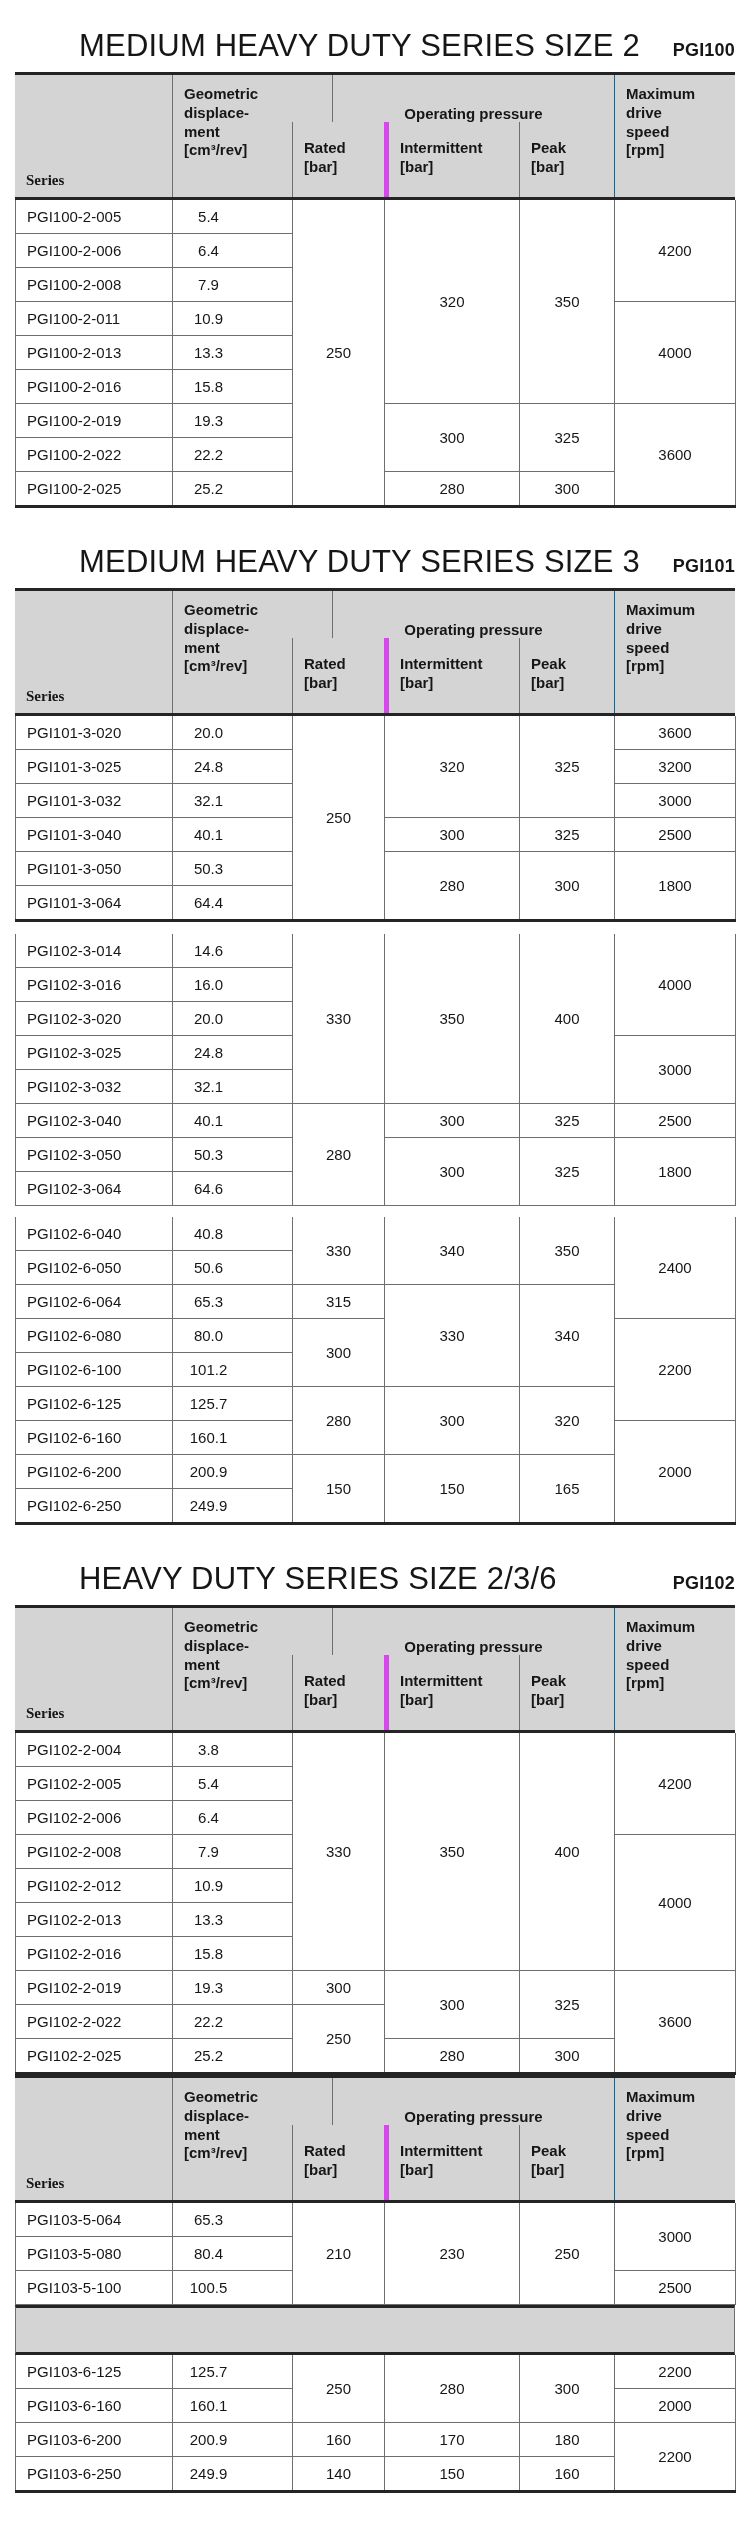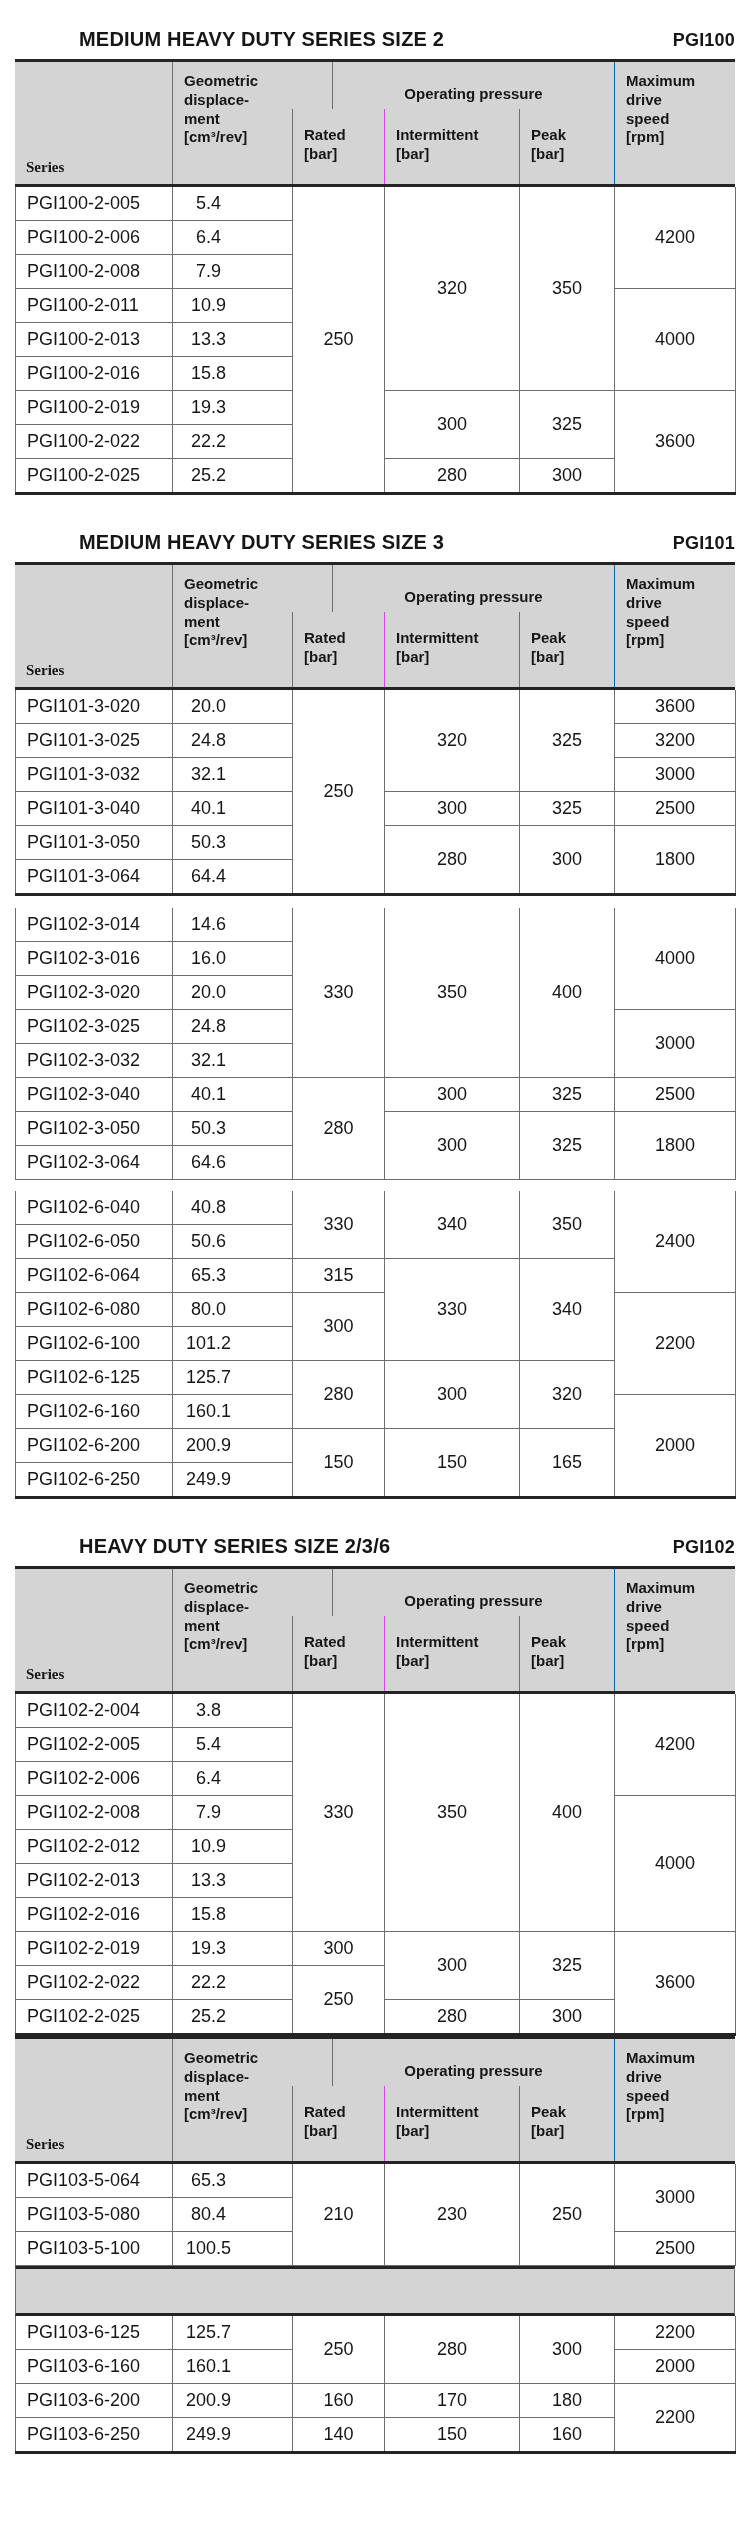--- a/index.html
+++ b/index.html
@@ -15,21 +15,21 @@
   .section.continuation{margin-top:12px;}
 
   
   .title-row{
     display:flex;align-items:baseline;
     margin:36px 0 8px 0;
   }
   .title-main{
     flex:1;text-align:left;
     margin-left:64px;
-    font-size:20px;font-weight:bold;letter-spacing:0.2px;
+    font-size:31px;font-weight:normal;letter-spacing:0.2px;
     white-space:nowrap;
   }
   .title-code{
     font-size:18px;font-weight:bold;letter-spacing:0.2px;
   }
 
   
   col.c0{width:157px;} col.c1{width:120px;} col.c2{width:92px;}
   col.c3{width:135px;} col.c4{width:95px;}  col.c5{width:121px;}
 
@@ -41,30 +41,30 @@
     border-top:3px solid #242424;
     border-bottom:3px solid #242424;
     display:grid;
     grid-template-columns:157px 120px 92px 135px 95px 121px;
     grid-template-rows:47px 1fr;
     font-size:15px;font-weight:bold;line-height:1.25;
   }
   .hdr > div{box-sizing:border-box;}
   .h-series{grid-area:1/1/3/2;align-self:end;padding:0 0 7px 11px;font-family:Liberation Serif, serif;}
   .h-disp{grid-area:1/2/3/3;border-left:1px solid #6e6e6e;padding:10px 4px 0 11px;white-space:pre-line;}
-  .h-op{grid-area:1/3/2/6;border-left:1px solid #6e6e6e;text-align:center;padding-top:23px;margin-left:40px;}
+  .h-op{grid-area:1/3/2/6;border-left:1px solid #6e6e6e;text-align:center;padding-top:30px;margin-left:40px;}
   .h-rated{grid-area:2/3/3/4;border-left:1px solid #6e6e6e;padding:17px 2px 0 11px;white-space:pre-line;}
-  .h-int{grid-area:2/4/3/5;border-left:1px solid #d946ef;padding:17px 2px 2px 11px;white-space:pre-line;}
+  .h-int{grid-area:2/4/3/5;border-left:5px solid #d946ef;padding:17px 2px 2px 11px;white-space:pre-line;}
   .h-peak{grid-area:2/5/3/6;border-left:1px solid #6e6e6e;padding:17px 2px 0 11px;white-space:pre-line;}
   .h-speed{grid-area:1/6/3/7;border-left:1px solid #0369a1;padding:10px 6px 0 11px;white-space:pre-line;}
 
   
   table.block{
     border-collapse:collapse;table-layout:fixed;
-    width:720px;font-size:18px;
+    width:720px;font-size:15px;
     border-left:1px solid #6e6e6e;border-right:1px solid #6e6e6e;
     border-top:none;
   }
   table.block td{
     border:1px solid #6e6e6e;
     height:33px;padding:0;
     text-align:center;vertical-align:middle;
     overflow:hidden;white-space:nowrap;
   }
   table.block tr:first-child td{border-top:none;}

